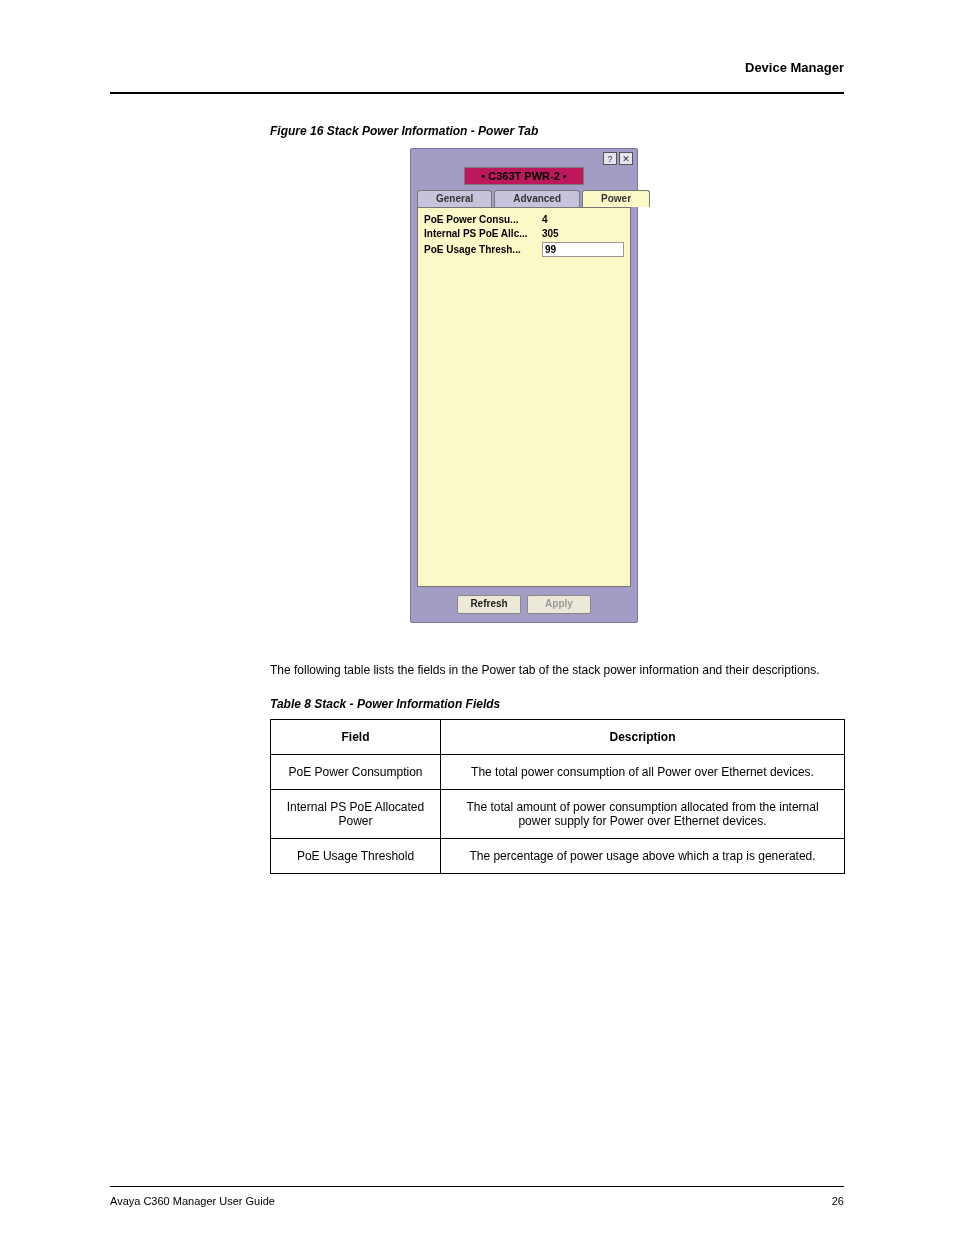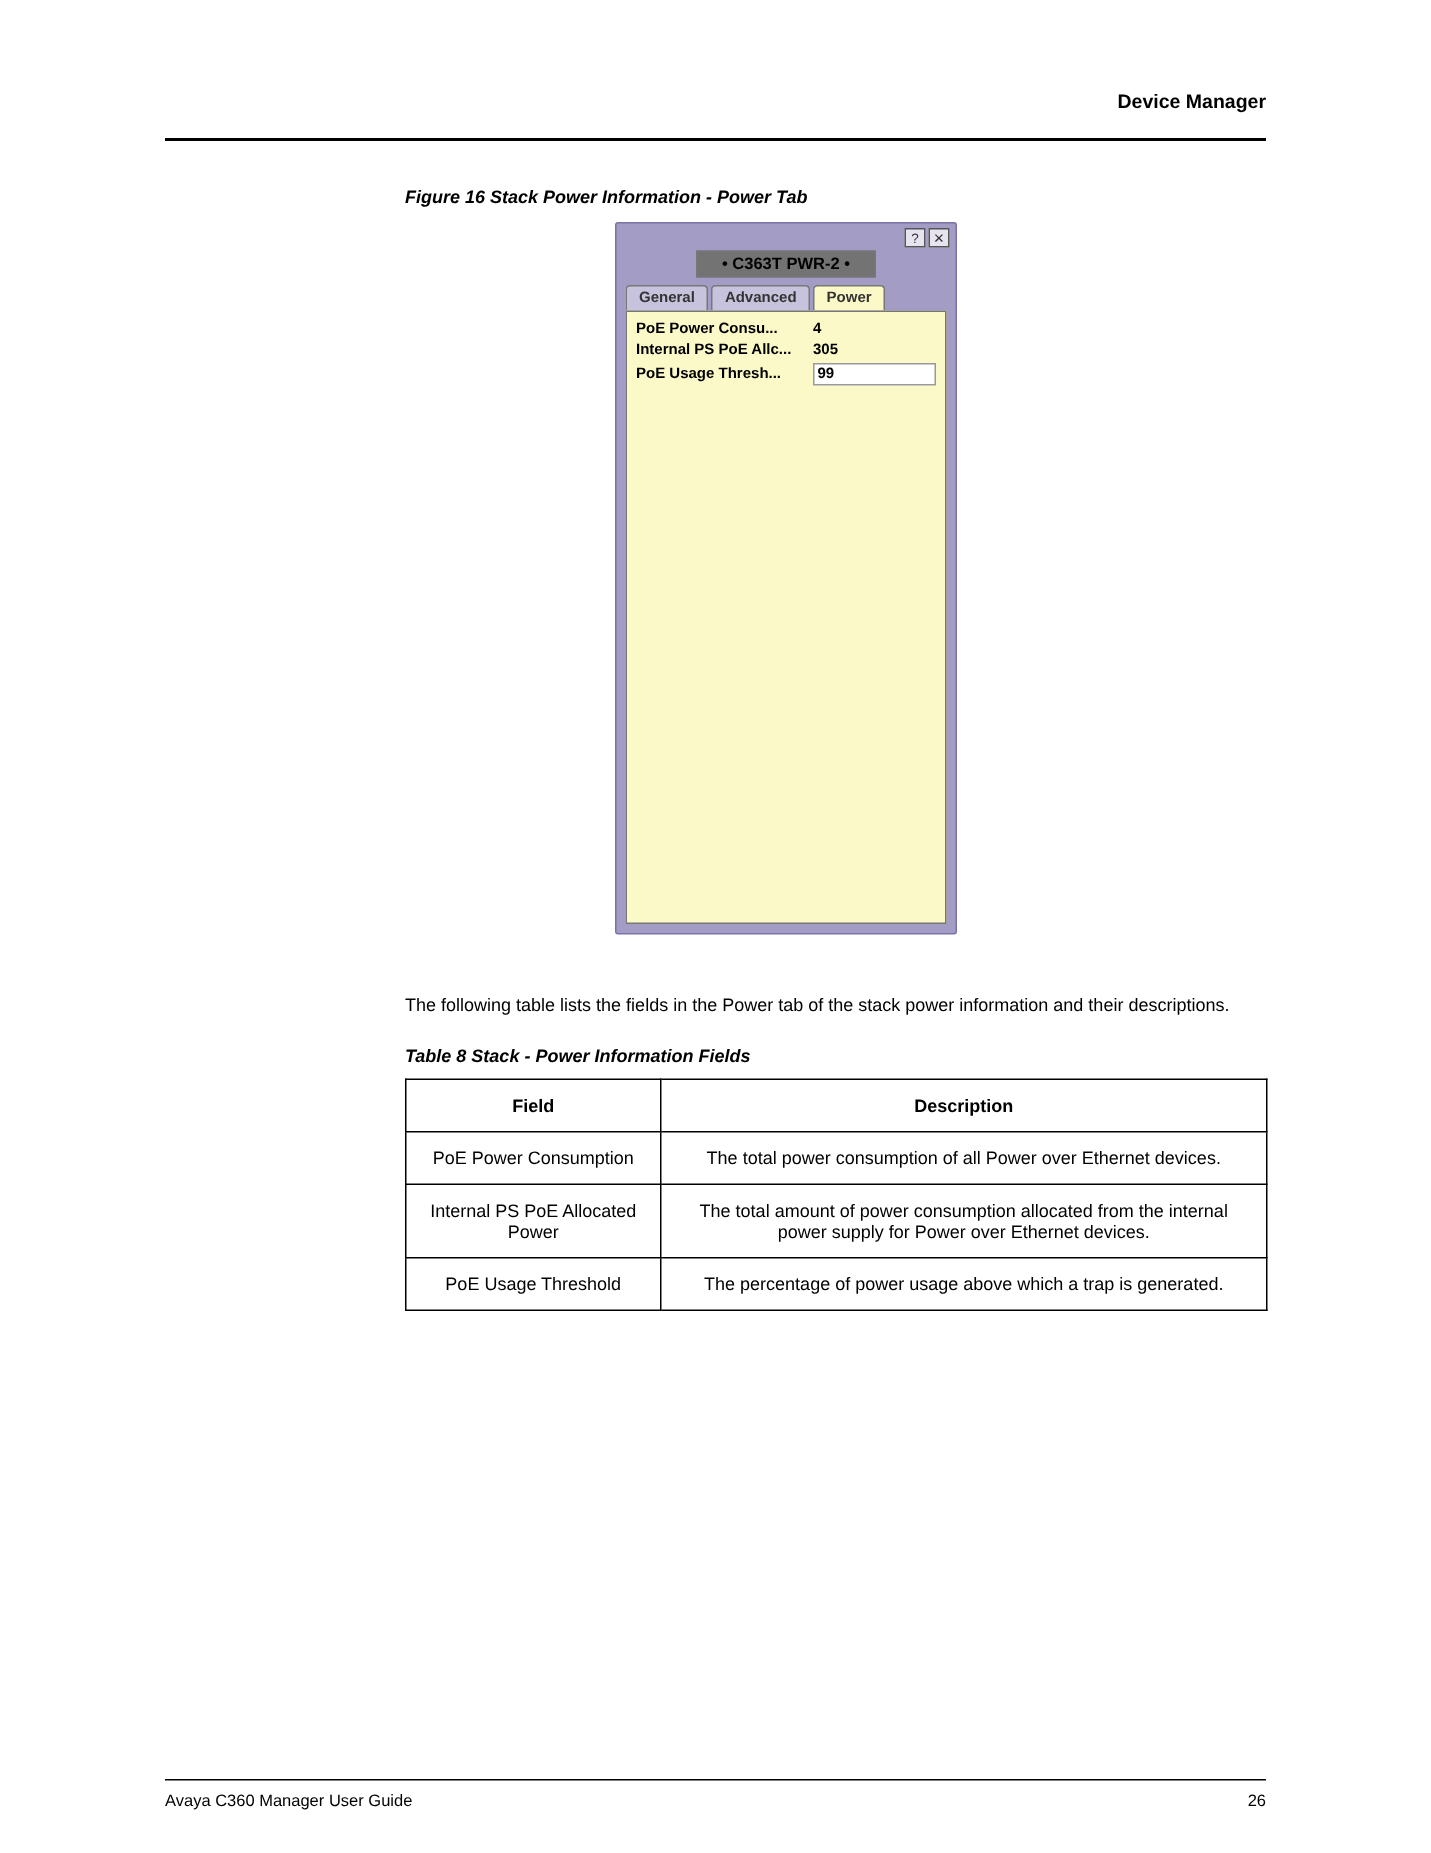--- a/index.html
+++ b/index.html
@@ -71,40 +71,40 @@
     display: inline-flex;
     align-items: center;
     justify-content: center;
     font-size: 9px;
     color: #333;
   }
   .titlebox {
     margin: 14px auto 3px auto;
     width: 120px;
     height: 18px;
-    background: #737373;
+    background: #be185d;
     border: 1px solid #777;
     font-size: 11px;
     font-weight: bold;
     text-align: center;
     line-height: 17px;
   }
   .tabs {
     display: flex;
     gap: 2px;
     margin-top: 2px;
     margin-left: 2px;
   }
   .tab {
     background: #c7c3dd;
     border: 1px solid #777;
     border-bottom: none;
     font-size: 10px;
     font-weight: bold;
-    padding: 2px 8px;
+    padding: 2px 18px;
     height: 17px;
     line-height: 12px;
     color: #333;
     border-radius: 3px 3px 0 0;
   }
   .tab.active {
     background: #fcf9c8;
   }
   .panel {
     background: #fcf9c8;
@@ -231,20 +231,24 @@
         </div>
         <div class="field-row">
           <div class="field-label">Internal PS PoE Allc...</div>
           <div class="field-val">305</div>
         </div>
         <div class="field-row">
           <div class="field-label">PoE Usage Thresh...</div>
           <input class="field-input" value="99" style="">
         </div>
       </div>
+      <div class="dlg-buttons">
+        <div class="dlg-btn">Refresh</div>
+        <div class="dlg-btn disabled">Apply</div>
+      </div>
     </div>
   </div>
 
   <div class="table-intro">The following table lists the fields in the Power tab of the stack power information and their descriptions.</div>
   <div class="table-caption">Table 8   Stack - Power Information Fields</div>
 
   <table class="field-table">
     <thead>
       <tr>
         <th>Field</th>

